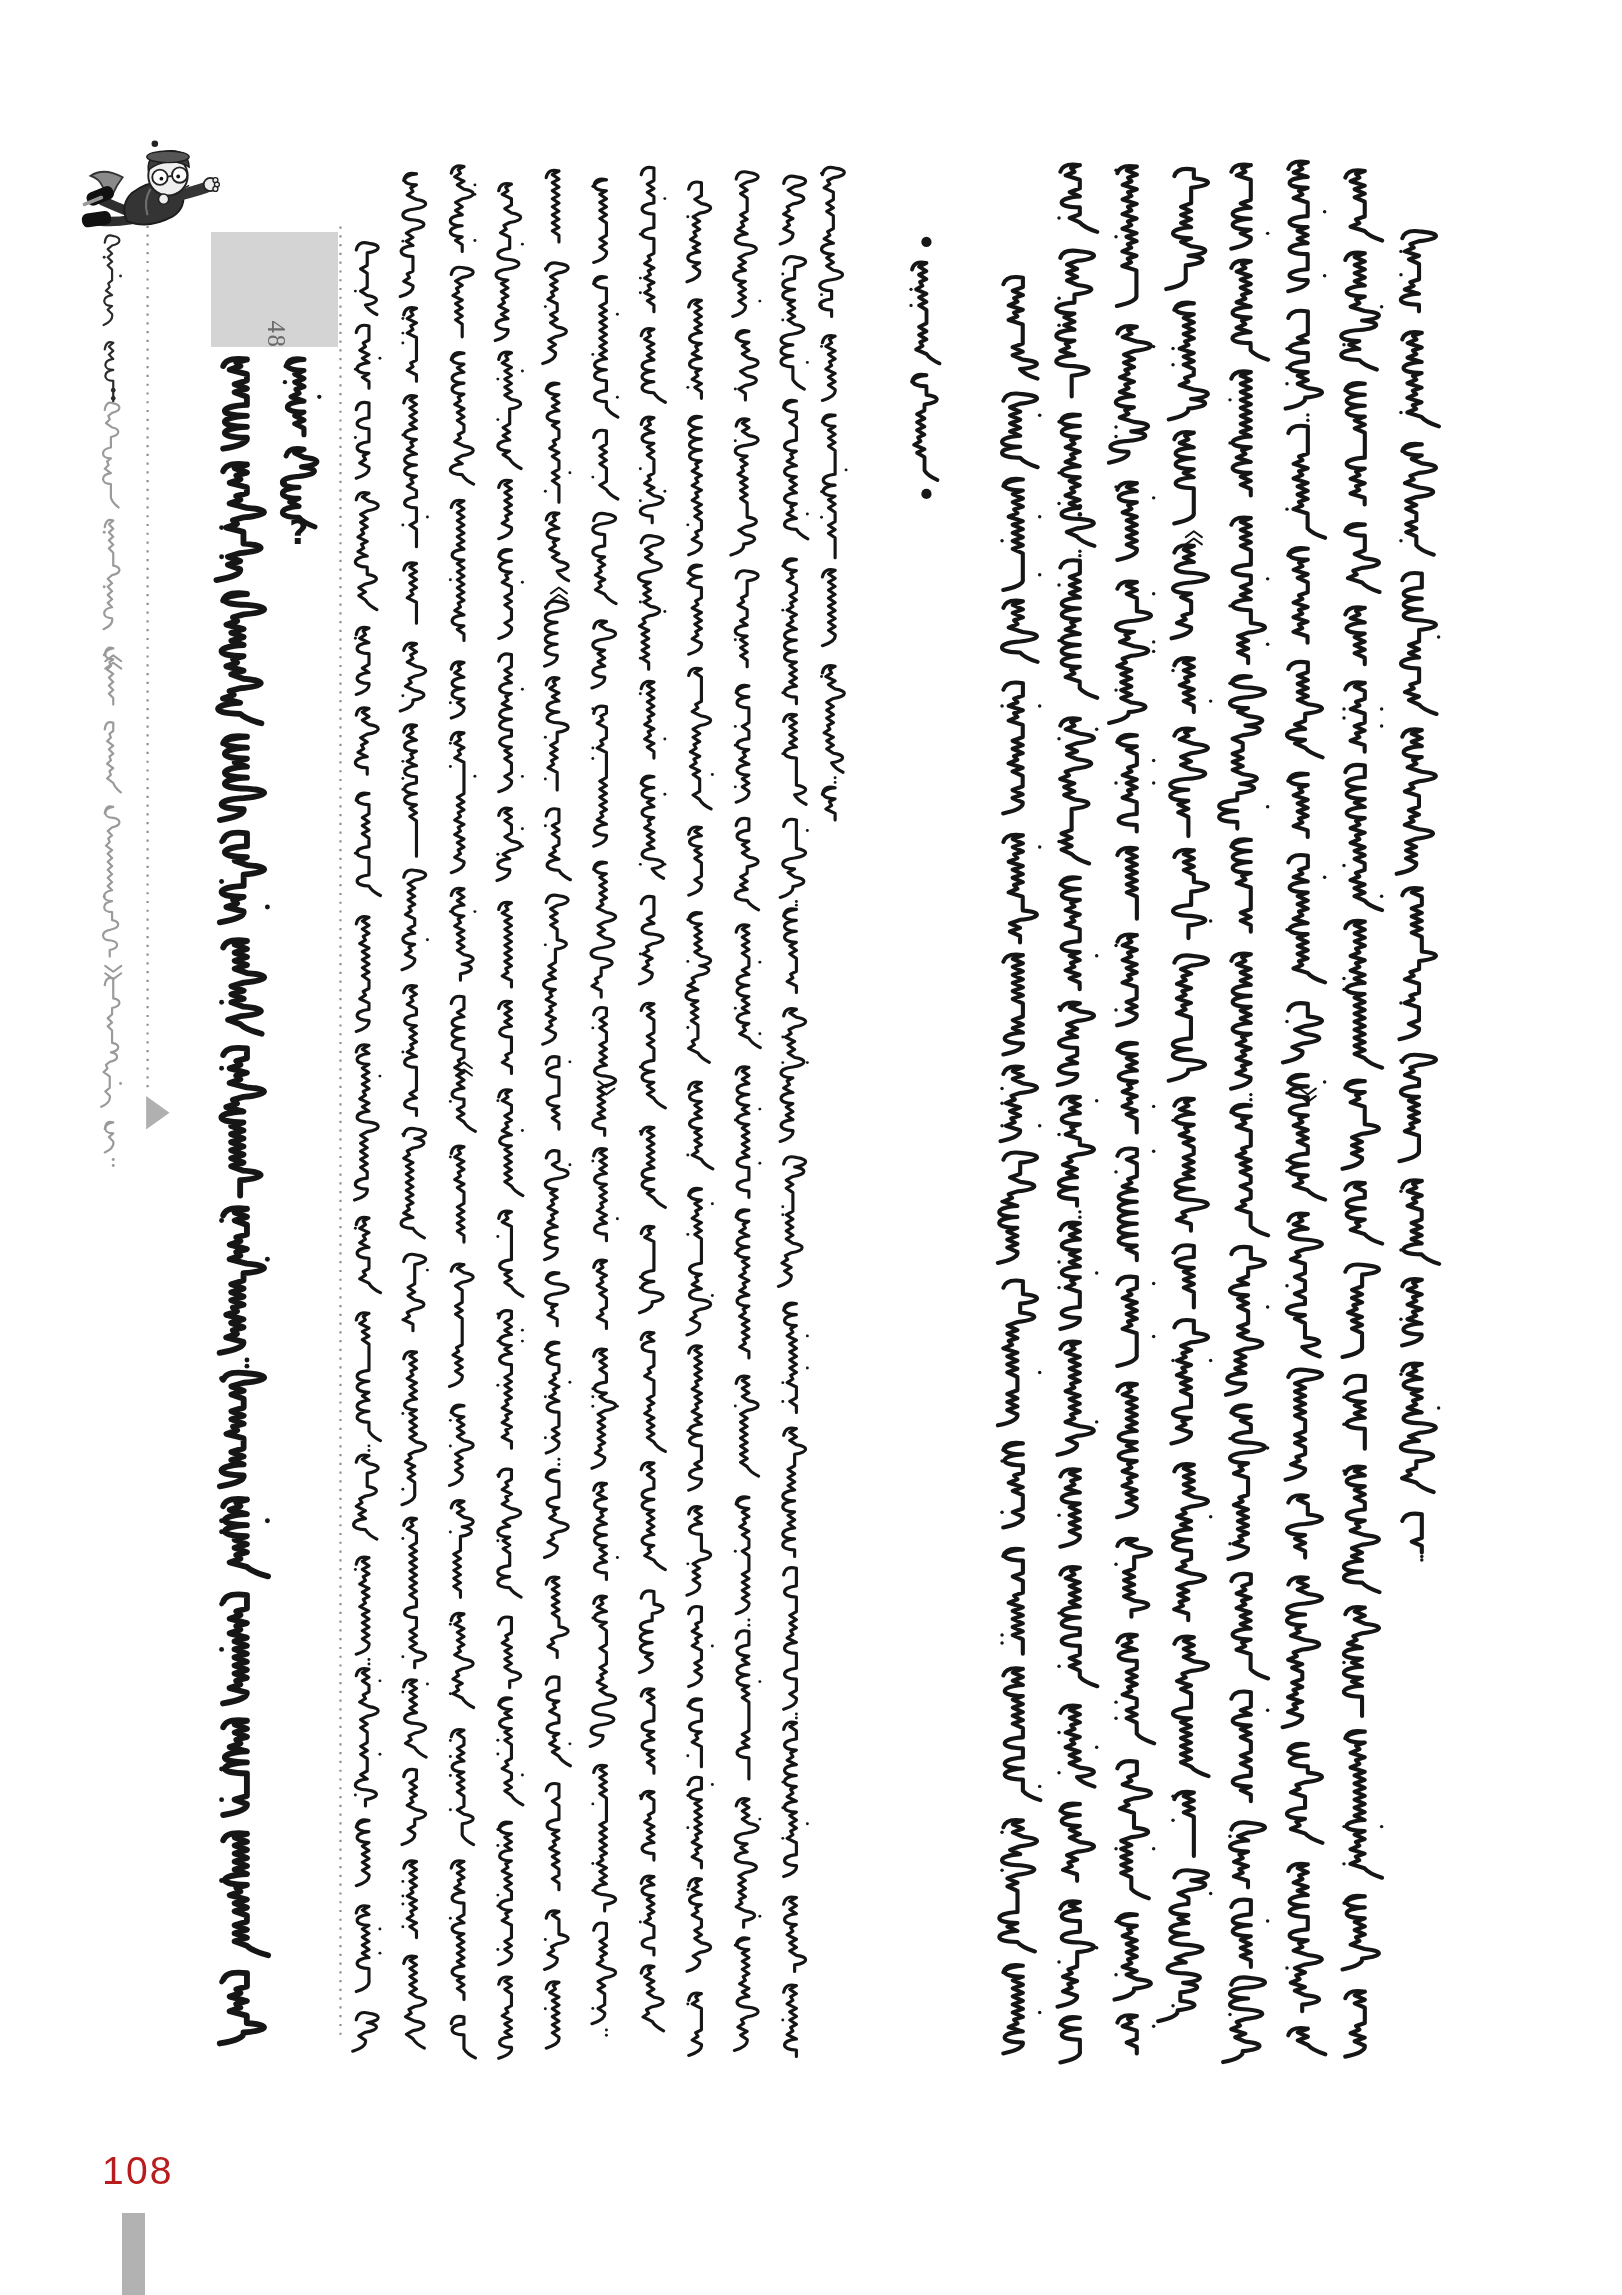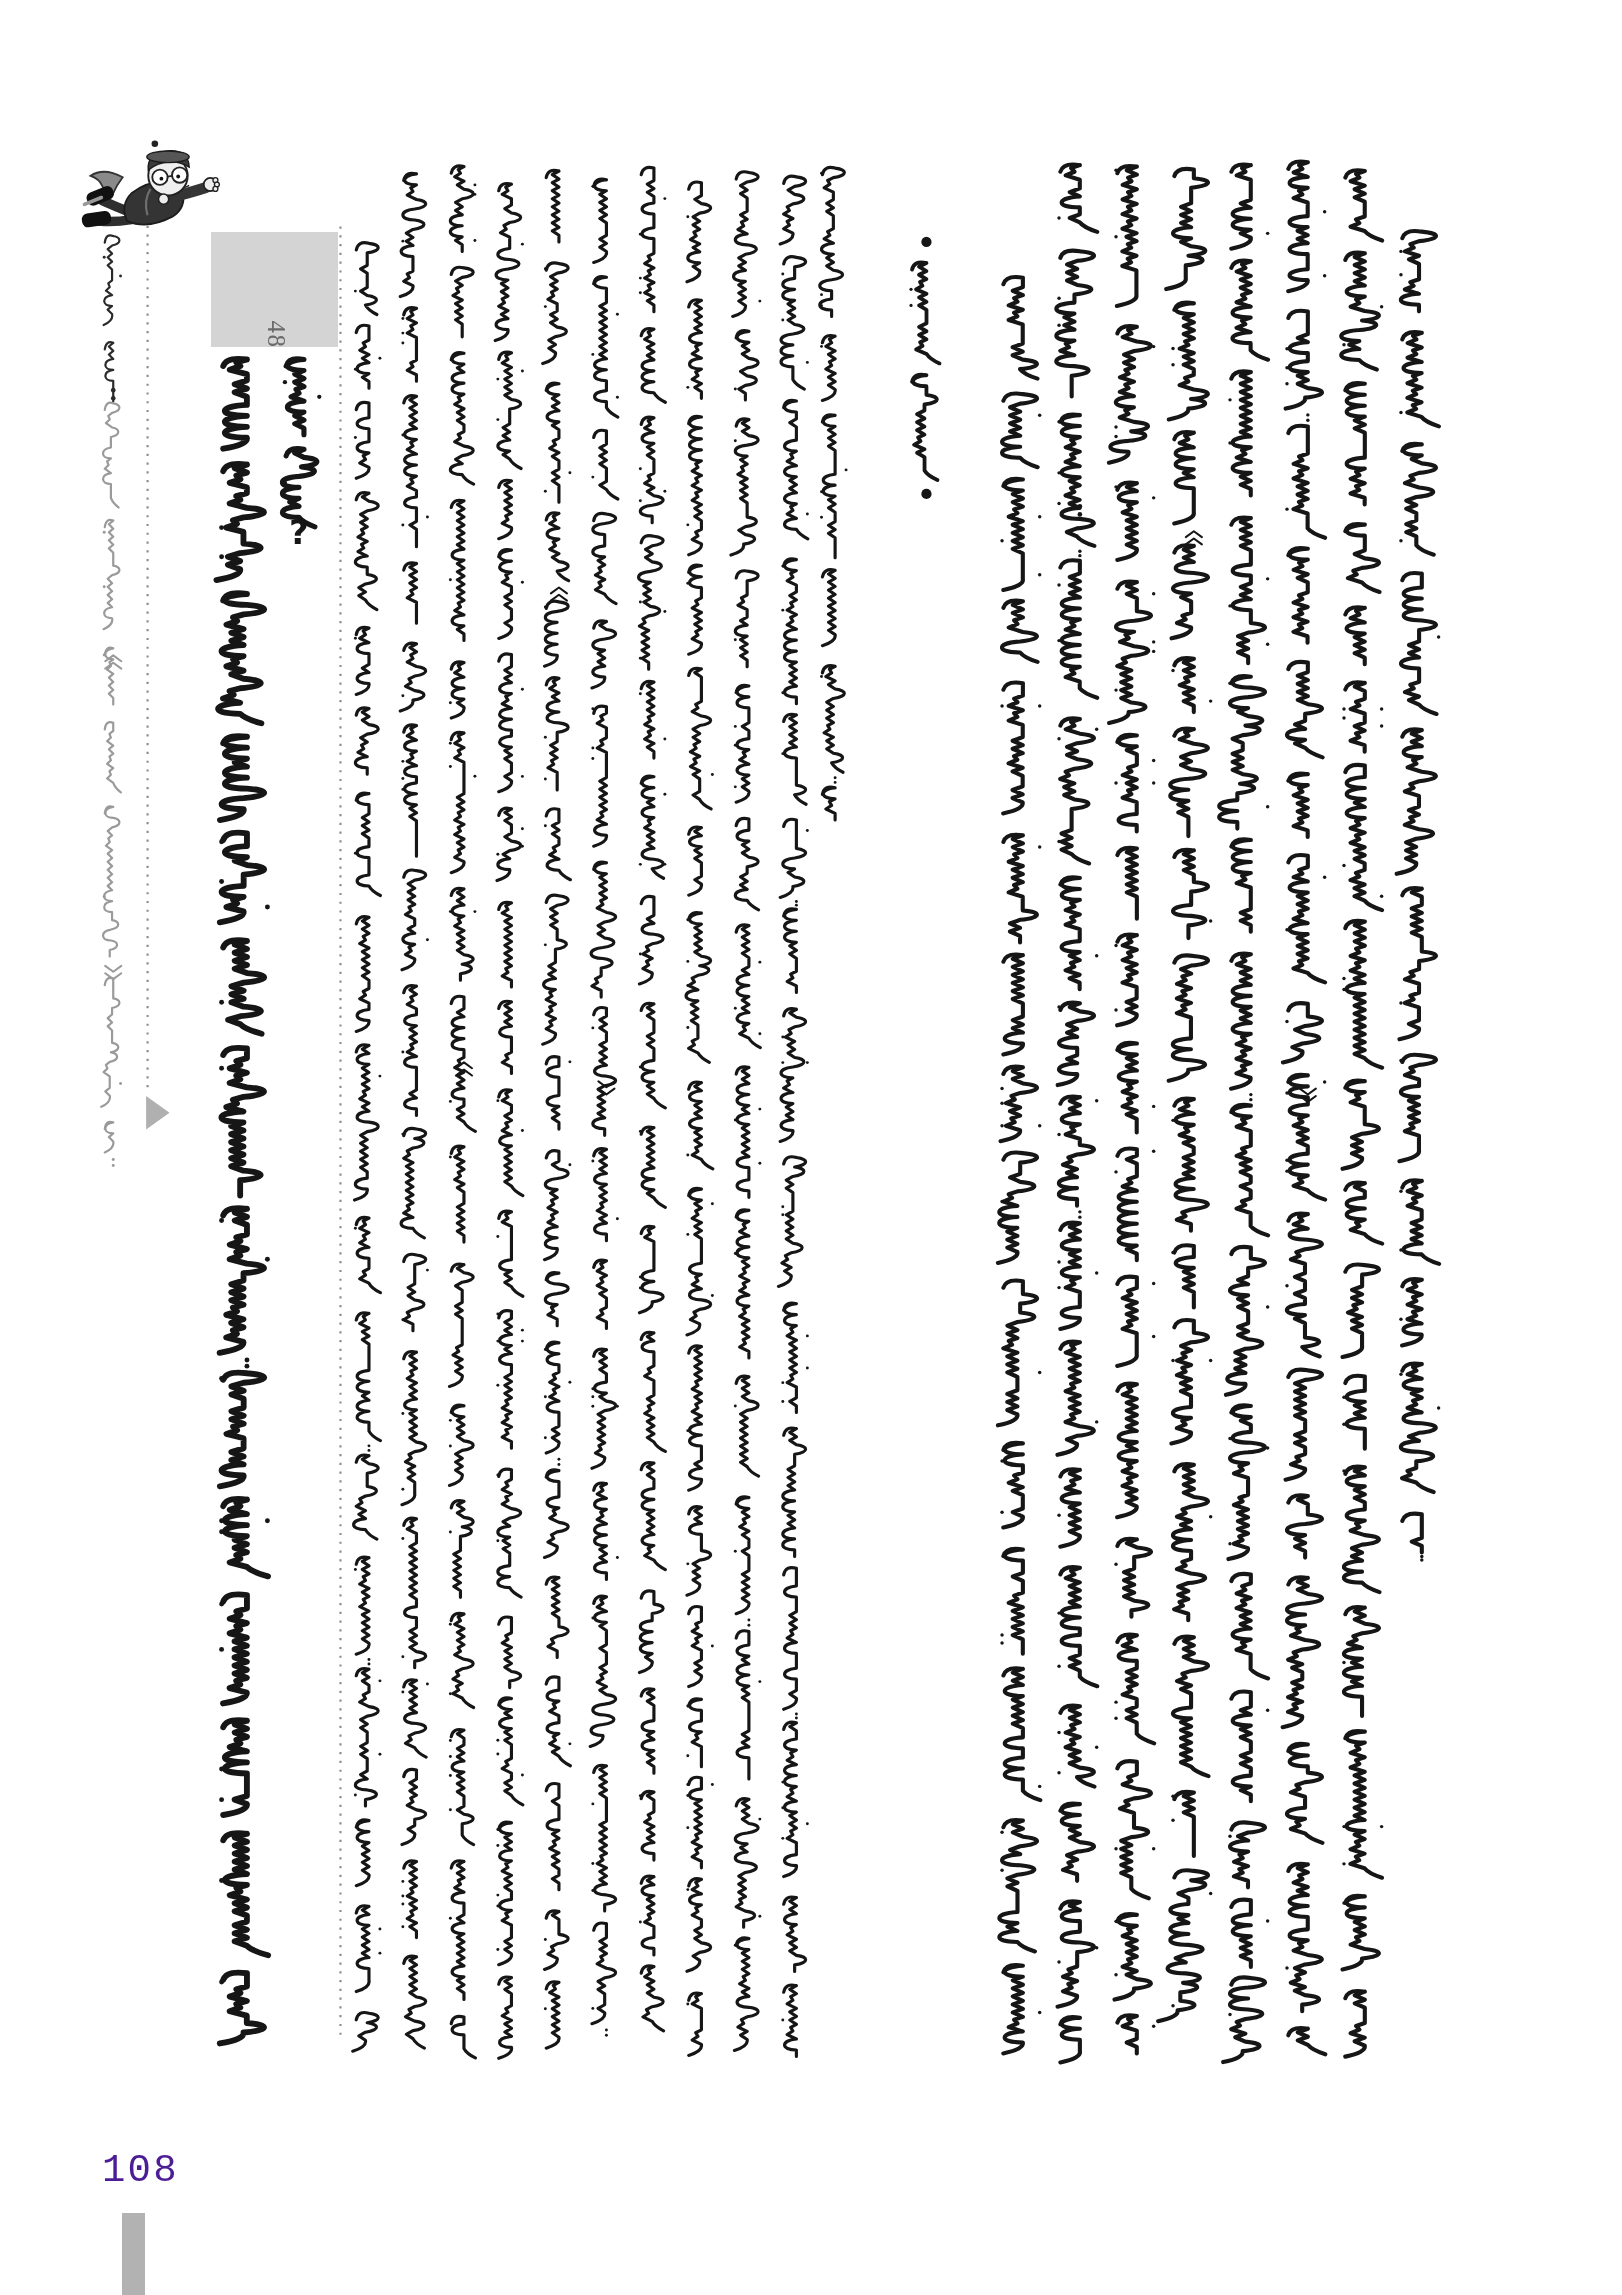--- a/index.html
+++ b/index.html
@@ -5,21 +5,21 @@
   html,body{margin:0;padding:0;background:#e9e9e9;}
   #page{position:relative;width:1622px;height:2295px;background:#ffffff;overflow:hidden;
         font-family:"Liberation Sans", sans-serif;}
   .abs{position:absolute;}
   #script-svg{position:absolute;left:0;top:0;}
   #mascot{position:absolute;left:76px;top:129px;}
   #badge{background:#d4d4d4;}
   #lesson-number{transform:rotate(90deg);transform-origin:center;
       font-family:"Liberation Serif", serif;color:#6a6a6a;letter-spacing:1.5px;}
   #question-mark{font-family:"DejaVu Sans", sans-serif;font-weight:bold;color:#161616;}
-  #page-number{font-family:Liberation Mono, monospace;color:#4c1d95;letter-spacing:2.2px;text-align:center;}
+  #page-number{font-family:Liberation Sans, sans-serif;color:#b91c1c;letter-spacing:2.2px;text-align:center;}
   #bottom-tab{background:#b2b2b2;}
 </style>
 </head>
 <body>
 
 <div id="page">
 
   <svg id="script-svg" width="1622" height="2295" viewBox="0 0 2220 3141">
       <path d="M155 323.0 q-10.0 -4 -11.6 9 M155 323.0c11.0 2 12.0 10 -1.6 13l-6.0 5l6.0 6l-6.0 5l6.0 6l-6.0 5l6.0 6l0 14.8l-5.2 4l2.0 5l-5.2 5l8.4 6c-14.4 2 -14.4 15 0 15l-6.0 5l6.0 6q2 9 -11.6 15M155 469.2 q-10.0 -4 -11.6 9 M155 469.2l-6.0 5l6.0 6l-6.0 5l6.0 6c-14.4 2 -14.4 15 0 15c-14.4 2 -14.4 15 0 15l0 19.3l0 9" fill="none" stroke="#2a2a2a" stroke-width="3" stroke-linecap="round" stroke-linejoin="round"></path>
       <circle cx="142.6" cy="352" r="2" fill="#2a2a2a"></circle>

